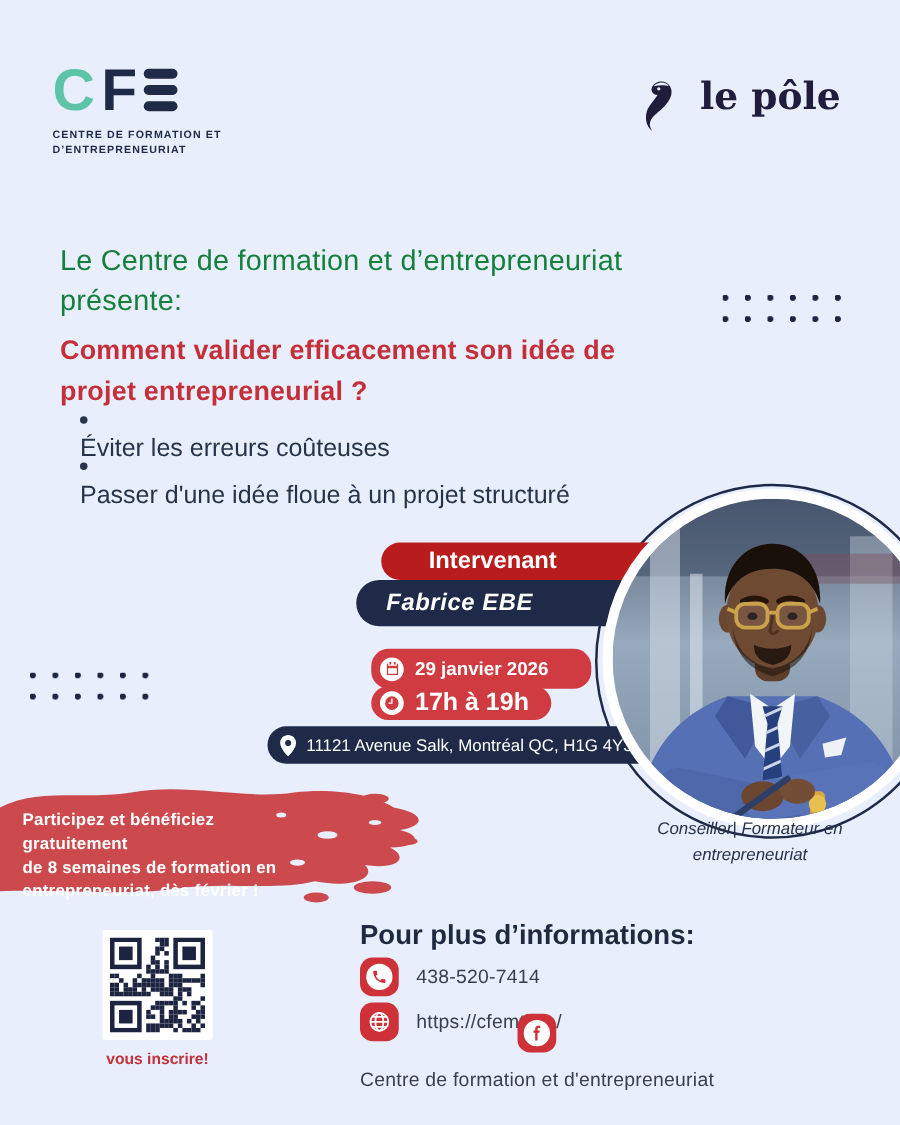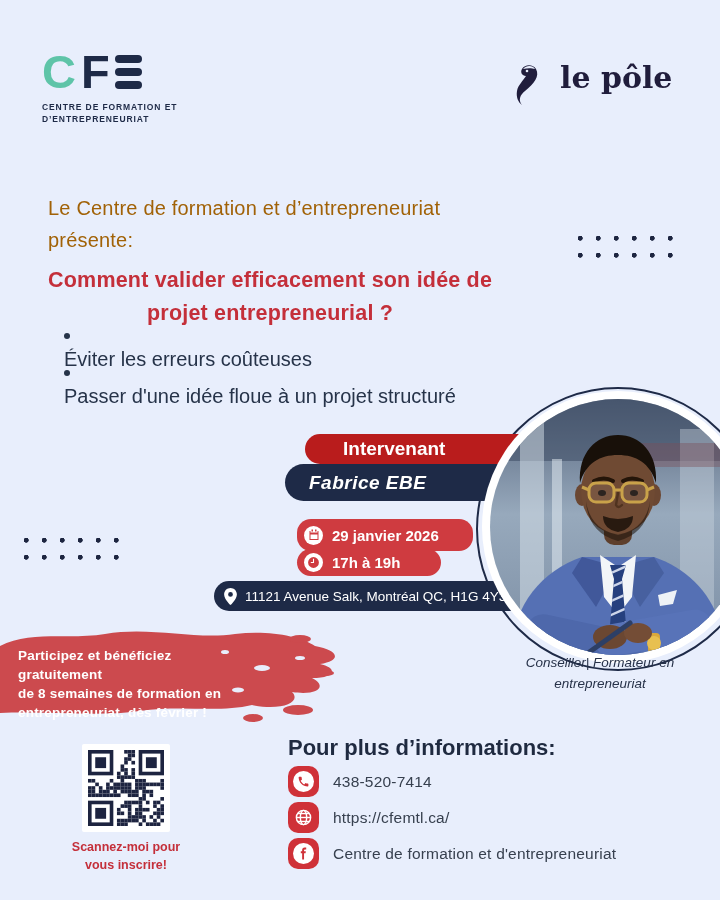--- a/index.html
+++ b/index.html
@@ -13,41 +13,41 @@
   .cfe-logo{position:absolute;left:42px;top:52px;}
   .cfe-letters{display:flex;align-items:center;gap:5px;height:40px;}
   .cfe-c{font-size:47px;font-weight:800;color:#5ec4a8;line-height:40px;}
   .cfe-f{font-size:47px;font-weight:800;color:#1e2a47;line-height:40px;}
   .cfe-e{display:flex;flex-direction:column;gap:5px;}
   .cfe-e span{display:block;width:27px;height:8px;border-radius:4px;background:#1e2a47;}
   .cfe-sub{margin-top:9px;font-size:8.5px;font-weight:700;letter-spacing:.9px;color:#1e2a47;line-height:12px;}
   .pole-logo{position:absolute;left:514px;top:60px;display:flex;align-items:flex-start;gap:12px;}
   .pole-word{font-family:"DejaVu Serif","Liberation Serif",serif;font-weight:700;font-size:30px;color:#201d3c;}
   
-  .intro{position:absolute;left:48px;top:192px;font-size:20px;line-height:32px;color:#a16207;letter-spacing:.2px;}
-  .title{position:absolute;left:48px;top:264px;font-size:21.5px;line-height:33px;font-weight:800;color:#c42f3a;letter-spacing:.2px;text-align:center;}
+  .intro{position:absolute;left:48px;top:192px;font-size:23px;line-height:32px;color:#15803d;letter-spacing:.2px;}
+  .title{position:absolute;left:48px;top:264px;font-size:21.5px;line-height:33px;font-weight:800;color:#c42f3a;letter-spacing:.2px;}
   .bullets{position:absolute;left:64px;top:338px;font-size:20px;line-height:31px;color:#263349;}
   .bullets .row{display:flex;align-items:baseline;flex-direction:column;}
   .bullets .dot{width:6px;height:6px;border-radius:50%;background:#263349;margin-right:16px;position:relative;top:-5px;flex:none;}
   
   .dots{position:absolute;width:96px;height:28px;
     background-image:radial-gradient(circle at 2.2px 2.2px,#1d2540 2.2px,transparent 2.8px);
     background-size:18px 17px;}
   .dots.tr{left:578px;top:236px;}
   .dots.lf{left:24px;top:538px;}
   
   .pill{position:absolute;display:flex;align-items:center;color:#fff;z-index:2;}
   .role-pill{left:305px;top:434px;width:258px;height:30px;border-radius:16px;background:#b91c1c;
     font-size:19px;font-weight:700;padding-left:38px;}
   .name-pill{left:285px;top:464px;width:304px;height:37px;border-radius:19px;background:#1e2a47;
     font-size:19px;font-style:italic;font-weight:600;letter-spacing:.5px;padding-left:24px;}
   .date-pill{left:297px;top:519px;width:176px;height:32px;border-radius:14px;background:#cf3b40;
     font-size:15px;font-weight:700;padding-left:7px;gap:9px;}
   .time-pill{left:297px;top:549px;width:144px;height:27px;border-radius:14px;background:#cf3b40;
-    font-size:15px;font-weight:700;padding-left:7px;gap:9px;}
+    font-size:20px;font-weight:700;padding-left:7px;gap:9px;}
   .addr-pill{left:214px;top:581px;width:312px;height:30px;border-radius:15px;background:#1e2a47;
     font-size:13.5px;font-weight:500;padding-left:10px;gap:8px;z-index:2;}
   .icon-disc{width:19px;height:19px;border-radius:50%;background:#fff;display:flex;align-items:center;justify-content:center;flex:none;}
   
   .deco-ring{position:absolute;left:476px;top:387px;width:284px;height:284px;border-radius:50%;
     border:2.5px solid #1e2a47;z-index:1;}
   .photo-wrap{position:absolute;left:482px;top:391px;width:272px;height:272px;border-radius:50%;
     background:#fff;display:flex;align-items:center;justify-content:center;z-index:3;}
   .photo{width:256px;height:256px;border-radius:50%;overflow:hidden;}
   .speaker-caption{position:absolute;left:488px;top:652px;width:224px;text-align:center;z-index:3;
@@ -59,21 +59,21 @@
   
   .qr-box{position:absolute;left:82px;top:744px;width:88px;height:88px;background:#fff;
     display:flex;align-items:center;justify-content:center;border-radius:2px;}
   .qr-caption{position:absolute;left:36px;top:838px;width:180px;text-align:center;
     color:#c42f3a;font-size:12.5px;font-weight:700;line-height:18px;}
   
   .contact-heading{position:absolute;left:288px;top:735px;font-size:22px;font-weight:700;color:#1f2a40;}
   .contact-row{position:absolute;left:288px;display:flex;align-items:center;gap:14px;}
   .contact-row.r0{top:766px;}
   .contact-row.r1{top:802px;}
-  .contact-row.r2{top:838px;}
+  .contact-row.r2{top:811px;flex-direction:column;}
   .squircle{width:31px;height:31px;border-radius:10px;background:#cf3138;display:flex;align-items:center;justify-content:center;flex:none;}
   .squircle .disc{width:21px;height:21px;border-radius:50%;background:#fff;display:flex;align-items:center;justify-content:center;}
   .contact-text{font-size:15.5px;color:#37404f;letter-spacing:.2px;}
 </style>
 </head>
 <body>
 
 <div id="poster">
 
   <div class="cfe-logo">
@@ -405,21 +405,20 @@
         <rect x="8" y="8" width="12" height="12" fill="#1d2440"></rect>
         <rect x="56" y="0" width="28" height="28" fill="#1d2440"></rect>
         <rect x="60" y="4" width="20" height="20" fill="#ffffff"></rect>
         <rect x="64" y="8" width="12" height="12" fill="#1d2440"></rect>
         <rect x="0" y="56" width="28" height="28" fill="#1d2440"></rect>
         <rect x="4" y="60" width="20" height="20" fill="#ffffff"></rect>
         <rect x="8" y="64" width="12" height="12" fill="#1d2440"></rect>
       </svg>
   </div>
   <div class="qr-caption">
-    <div>Scannez-moi pour</div>
     <div>vous inscrire!</div>
   </div>
 
   <div class="contact-heading">Pour plus d’informations:</div>
 
   <div class="contact-row r0">
     <span class="squircle">
       <span class="disc">
         <svg width="13" height="13" viewBox="0 0 24 24">
             <path fill="#cf3138" d="M6.6 10.8c1.5 2.8 3.8 5.1 6.6 6.6l2.2-2.2c.3-.3.7-.4 1-.2 1.1.4 2.4.6 3.6.6.6 0 1 .4 1 1V20c0 .6-.4 1-1 1C10.6 21 3 13.4 3 4c0-.6.4-1 1-1h3.5c.6 0 1 .4 1 1 0 1.3.2 2.5.6 3.6.1.3 0 .7-.2 1L6.6 10.8z"></path>

